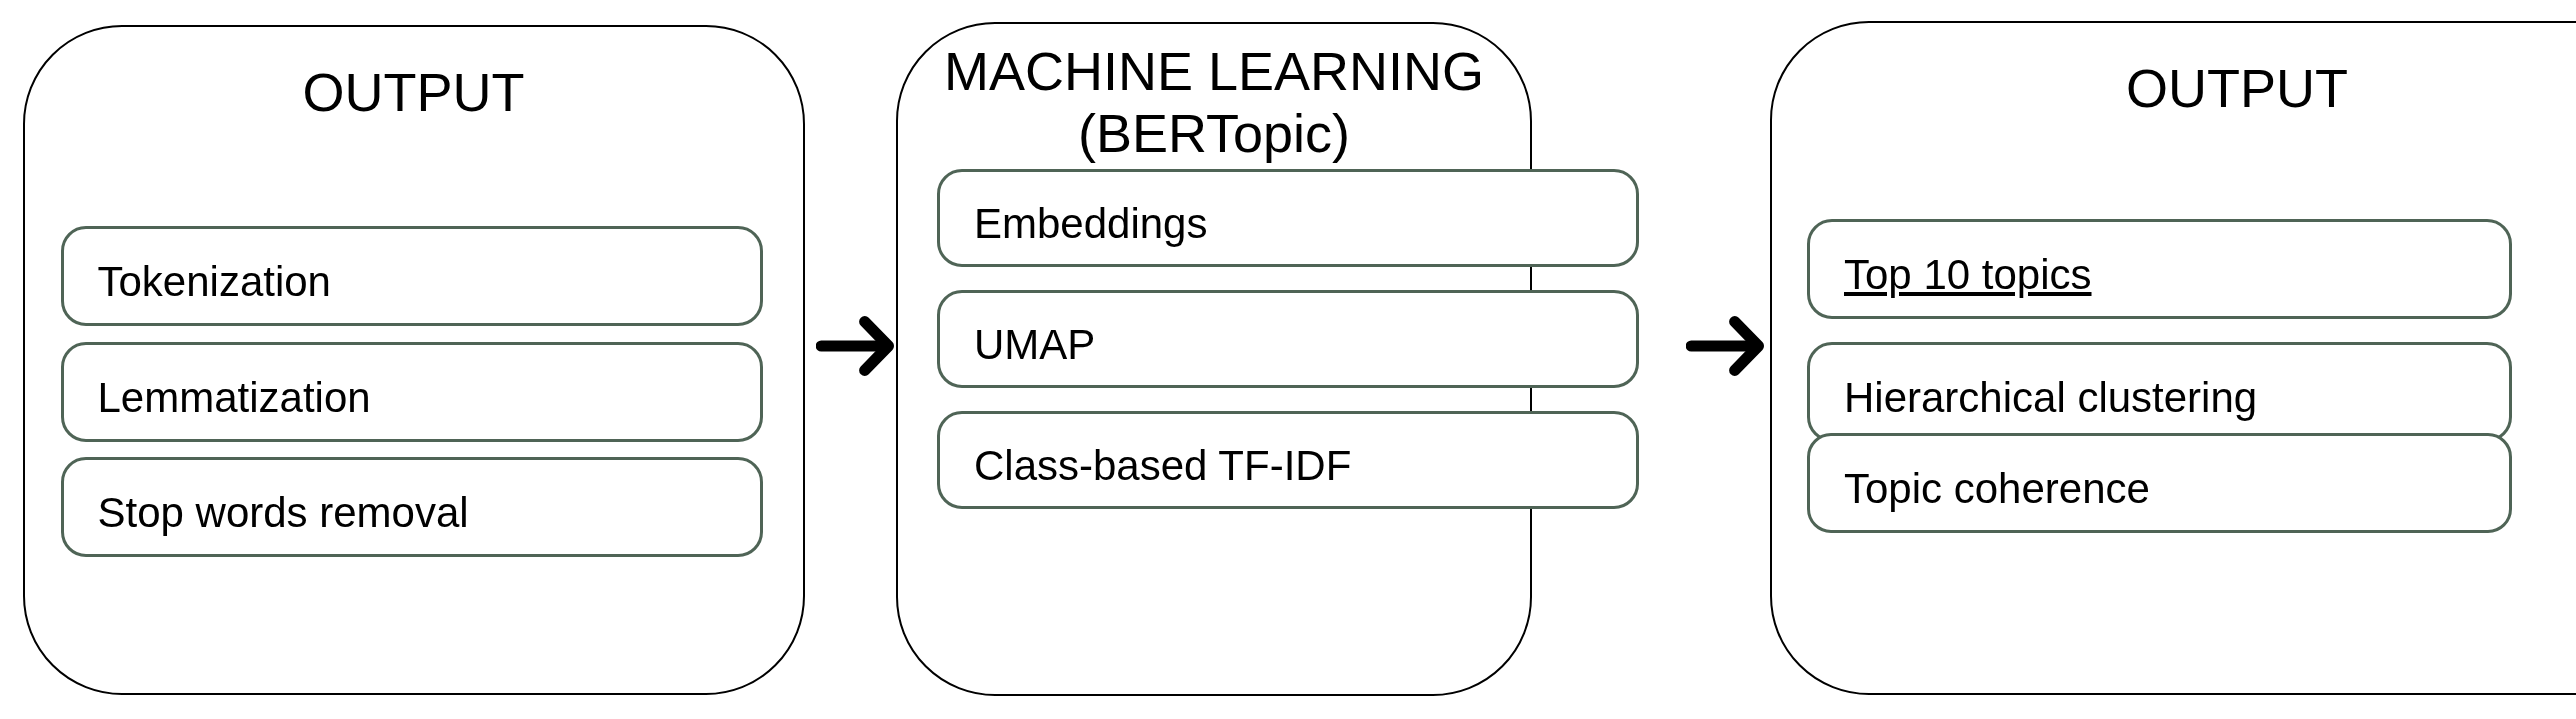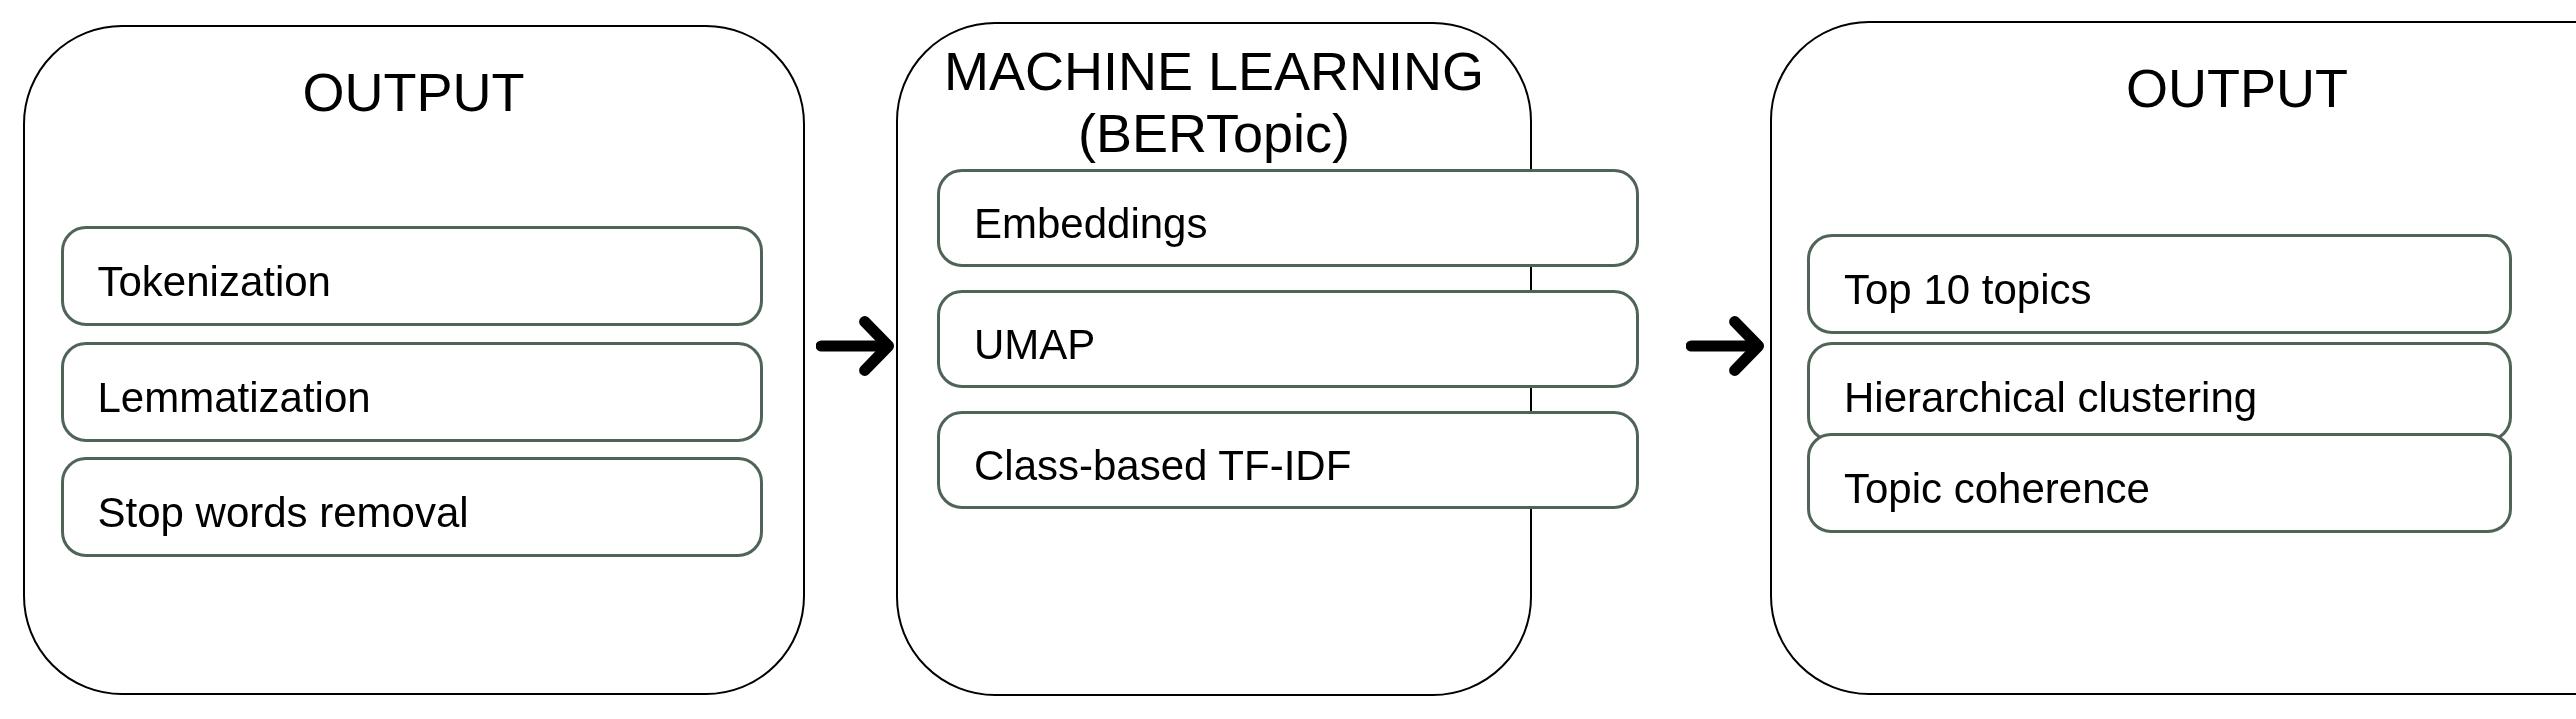--- a/index.html
+++ b/index.html
@@ -59,21 +59,21 @@
   #panel-input .step:nth-of-type(3) { top: 315px; }
   #panel-input .step:nth-of-type(4) { top: 430px; text-align: right; }
   
   #panel-ml .step { left: 39px; width: 702px; height: 98px; }
   #panel-ml .step:nth-of-type(2) { top: 145px; }
   #panel-ml .step:nth-of-type(3) { top: 266px; }
   #panel-ml .step:nth-of-type(4) { top: 387px; }
   #panel-ml .step:nth-of-type(5) { top: 508px; text-decoration: underline; }
   
   #panel-output .step { left: 35px; width: 705px; height: 100px; }
-  #panel-output .step:nth-of-type(2) { top: 211px; }
+  #panel-output .step:nth-of-type(2) { top: 196px; text-decoration: underline; }
   #panel-output .step:nth-of-type(3) { top: 319px; }
   #panel-output .step:nth-of-type(4) { top: 410px; border-radius: 24px; }
 
   .arrow {
     position: absolute;
     width: 79px;
     height: 62px;
   }
   #arrow-1 { left: 816px; top: 315px; }
   #arrow-2 { left: 1686px; top: 315px; }

